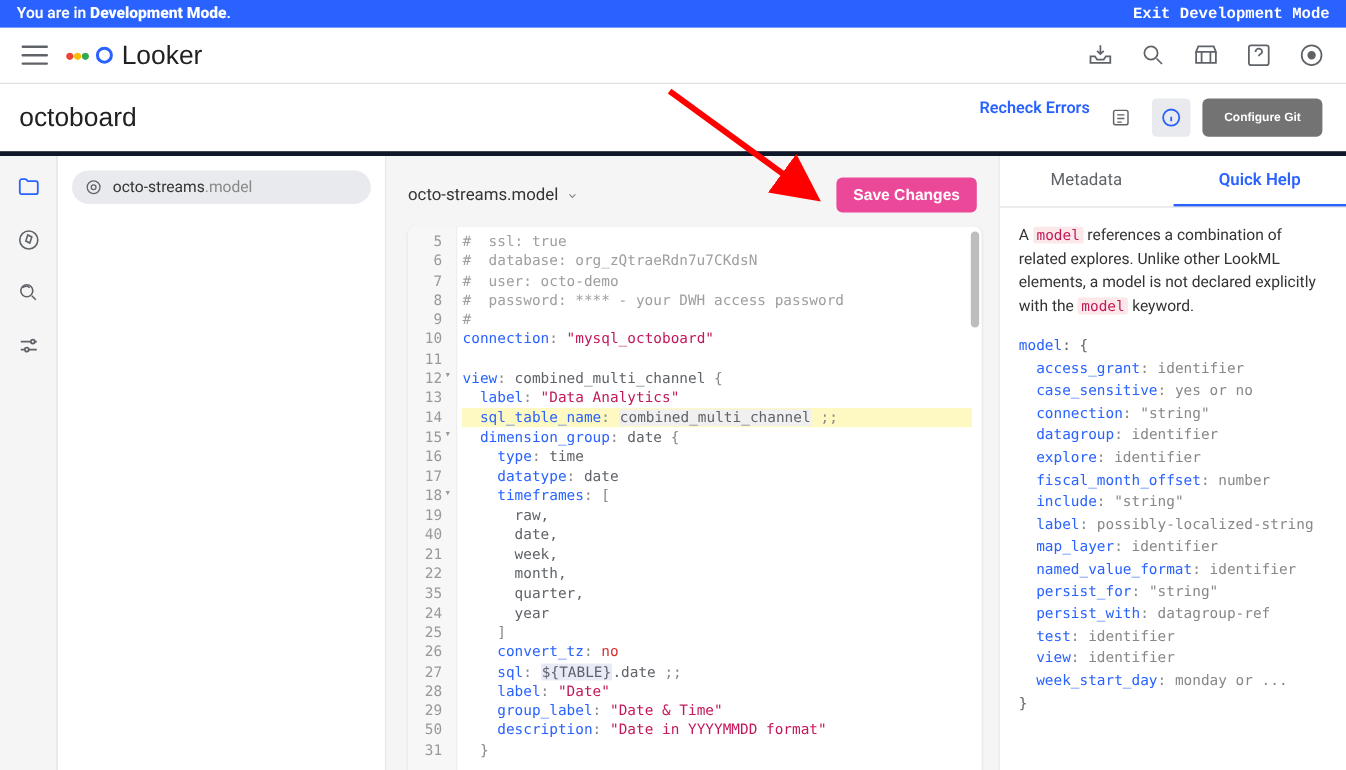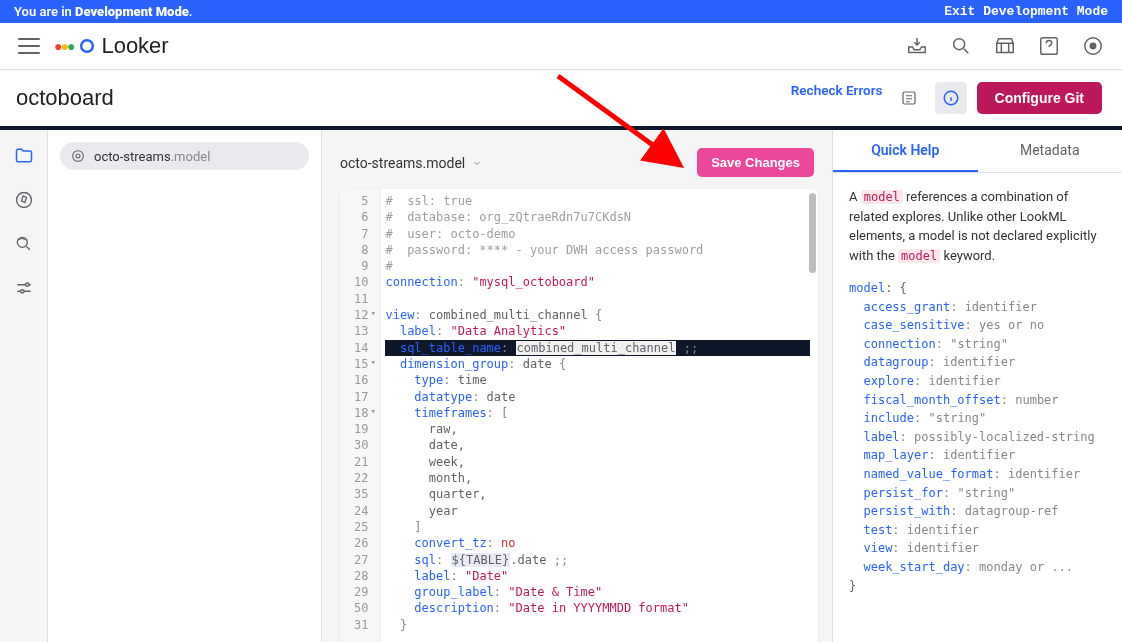--- a/index.html
+++ b/index.html
@@ -16,21 +16,21 @@
 .top-nav-right { display: flex; align-items: center; gap: 22px; }
 .nav-icon { width: 22px; height: 22px; display: flex; align-items: center; justify-content: center; color: #5f6368; cursor: pointer; }
 .nav-icon svg { width: 22px; height: 22px; fill: none; stroke: #5f6368; stroke-width: 1.6; }
 .header-row { display: flex; align-items: center; justify-content: space-between; padding: 12px 20px 12px 16px; border-bottom: 4px solid #0f172a; }
 .project-title { font-size: 22px; font-weight: 400; color: #212121; font-family: Arial, sans-serif; }
 .header-actions { display: flex; gap: 10px; }
 .recheck-link { color: #2962ff; font-size: 13.5px; font-weight: 600; cursor: pointer; }
 .icon-btn { width: 32px; height: 32px; display: flex; align-items: center; justify-content: center; color: #5f6368; border-radius: 4px; cursor: pointer; }
 .icon-btn.highlight { background: #e8eaed; color: #2962ff; }
 .icon-btn svg { width: 18px; height: 18px; }
-.configure-btn { background: #be185d; color: #fff; border: none; border-radius: 5px; padding: 8px 18px; font-size: 14px; font-weight: 600; cursor: pointer; }
+.configure-btn { background: #737373; color: #fff; border: none; border-radius: 5px; padding: 8px 18px; font-size: 10px; font-weight: 600; cursor: pointer; }
 .main-area { display: flex; height: calc(100vh - 120px); }
 .sidebar-icons { width: 48px; background: #f5f5f5; display: flex; flex-direction: column; align-items: center; gap: 4px; padding-top: 6px; border-right: 1px solid #e0e0e0; }
 .side-icon { width: 40px; height: 40px; display: flex; align-items: center; justify-content: center; color: #5f6368; cursor: pointer; border-radius: 4px; }
 .side-icon.active { color: #2962ff; }
 .side-icon svg { width: 20px; height: 20px; }
 .file-browser { width: 274px; border-right: 1px solid #e0e0e0; padding: 12px 12px; }
 .fb-header { display: flex; align-items: center; justify-content: space-between; margin-bottom: 12px; }
 .fb-title { font-size: 16px; font-weight: 600; color: #212121; }
 .fb-tools { display: flex; gap: 8px; }
 .fb-tool { width: 18px; height: 18px; color: #5f6368; cursor: pointer; }
@@ -41,21 +41,21 @@
 .editor-header { display: flex; align-items: center; justify-content: space-between; padding: 0 18px 12px 0; }
 .file-tab { display: flex; align-items: center; gap: 6px; font-size: 14px; color: #333; cursor: pointer; }
 .file-tab svg { width: 12px; height: 12px; }
 .save-btn { background: #ec4899; color: #fff; border: none; border-radius: 5px; padding: 7px 14px; font-size: 13px; font-weight: 600; cursor: pointer; }
 .code-area { background: #fff; border-radius: 6px 6px 0 0; box-shadow: 0 1px 3px rgba(0,0,0,0.1); flex: 1; display: flex; overflow: hidden; margin-right: 14px; position: relative; }
 .gutter { background: #f7f7f7; border-right: 1px solid #eee; padding: 4px 0; font-family: "Menlo","Monaco","Consolas",monospace; font-size: 12px; color: #999; text-align: right; user-select: none; }
 .gutter div { padding: 0 12px 0 14px; line-height: 1.36; height: 16.3px; }
 .gutter div.fold::after { content: "▾"; position: absolute; margin-left: 2px; font-size: 9px; color: #999; }
 .code { padding: 4px 8px 4px 4px; font-family: "Menlo","Monaco","Consolas",monospace; font-size: 12px; line-height: 1.36; white-space: pre; color: #5f6368; overflow: auto; flex: 1; position: relative; }
 .code .line { height: 16.3px; }
-.code .line.hl { background: #0f172a; }
+.code .line.hl { background: #fef9c3; }
 .c-comment { color: #9e9e9e; }
 .c-key { color: #2962ff; }
 .c-str { color: #c2185b; }
 .c-val { color: #5f6368; background: #f0f0f0; padding: 0 1px; }
 .c-punc { color: #888; }
 .c-no { color: #d32f2f; }
 .scroll-thumb { position: absolute; right: 2px; top: 4px; width: 7px; height: 80px; background: #bdbdbd; border-radius: 4px; }
 .arrow-overlay { position: absolute; left: 226px; top: -64px; pointer-events: none; z-index: 50; }
 .right-panel { width: 290px; border-left: 1px solid #e0e0e0; display: flex; flex-direction: column; }
 .panel-tabs { display: flex; border-bottom: 1px solid #e0e0e0; }
@@ -203,21 +203,21 @@
           <div>10</div>
           <div>11</div>
           <div class="fold">12</div>
           <div>13</div>
           <div>14</div>
           <div class="fold">15</div>
           <div>16</div>
           <div>17</div>
           <div class="fold">18</div>
           <div>19</div>
-          <div>30</div>
+          <div>40</div>
           <div>21</div>
           <div>22</div>
           <div>35</div>
           <div>24</div>
           <div>25</div>
           <div>26</div>
           <div>27</div>
           <div>28</div>
           <div>29</div>
           <div>50</div>
@@ -232,22 +232,22 @@
           <marker id="ah" markerWidth="8" markerHeight="8" refX="6" refY="4" orient="auto">
             <path d="M0 0L8 4L0 8z" fill="#ff0000"></path>
           </marker>
         </defs>
       <line x1="10" y1="10" x2="128" y2="96" stroke="#ff0000" stroke-width="5" marker-end="url(#ah)"></line>
     </svg>
   </div>
 
   <div class="right-panel">
     <div class="panel-tabs">
+      <div class="panel-tab">Metadata</div>
       <div class="panel-tab active">Quick Help</div>
-      <div class="panel-tab">Metadata</div>
     </div>
     <div class="panel-body">
       <p>
         <span>A </span><span class="inline-code">model</span><span> references a combination of related explores. Unlike other LookML elements, a model is not declared explicitly with the </span><span class="inline-code">model</span><span> keyword.</span>
       </p>
       <div class="help-code" id="help-schema"><span class="hk">model</span>: {
   <span class="hk">access_grant</span><span class="hv">:</span> <span class="hv">identifier</span>
   <span class="hk">case_sensitive</span><span class="hv">:</span> <span class="hv">yes or no</span>
   <span class="hk">connection</span><span class="hv">:</span> <span class="hv">"string"</span>
   <span class="hk">datagroup</span><span class="hv">:</span> <span class="hv">identifier</span>

